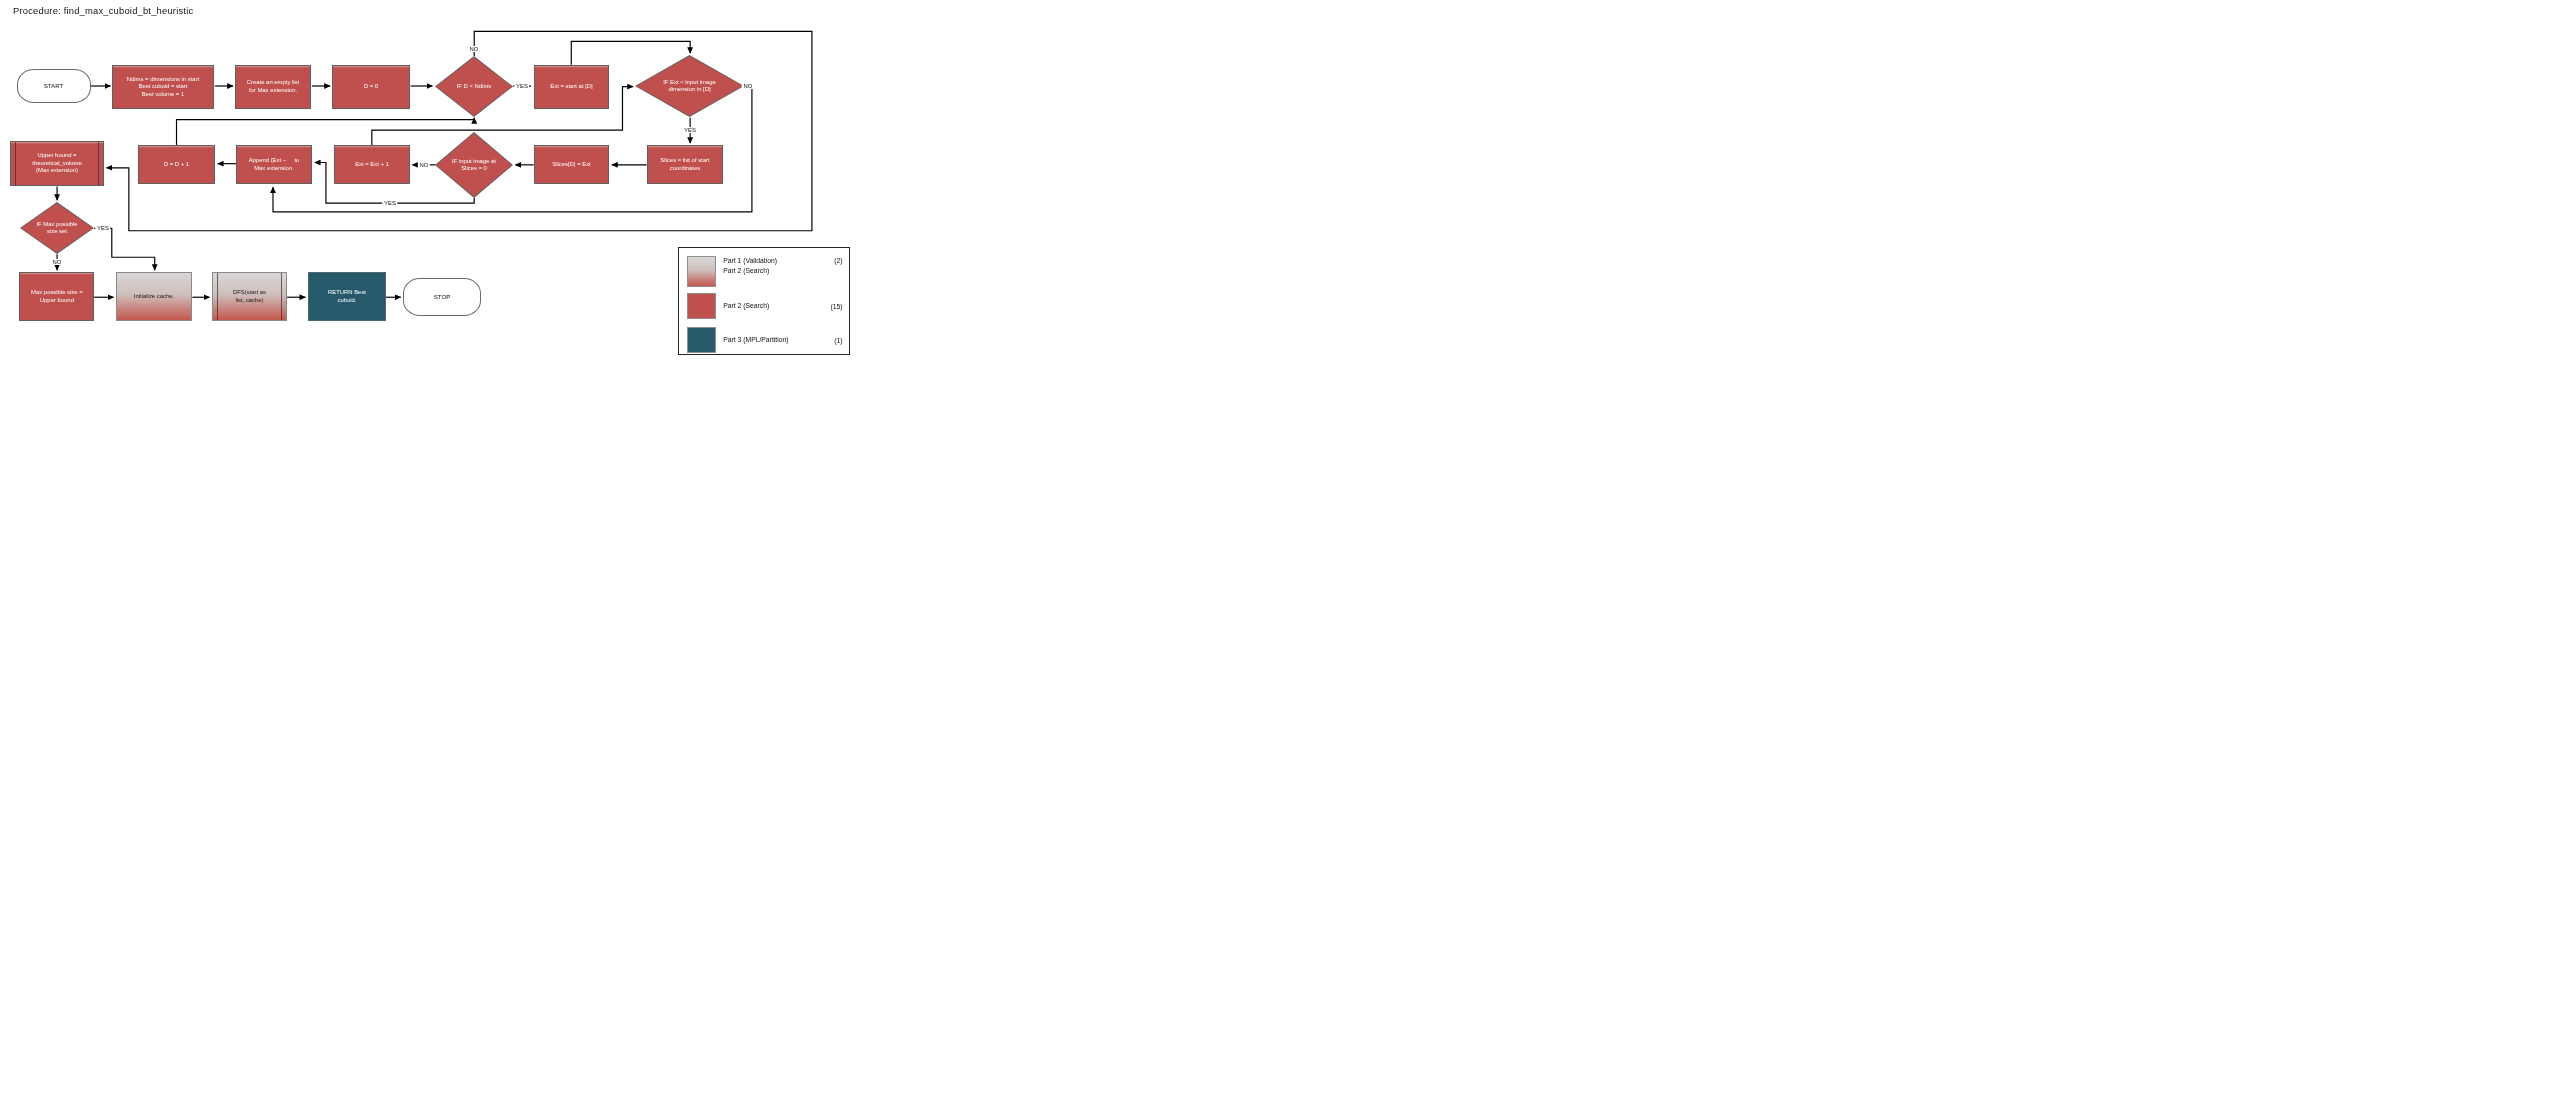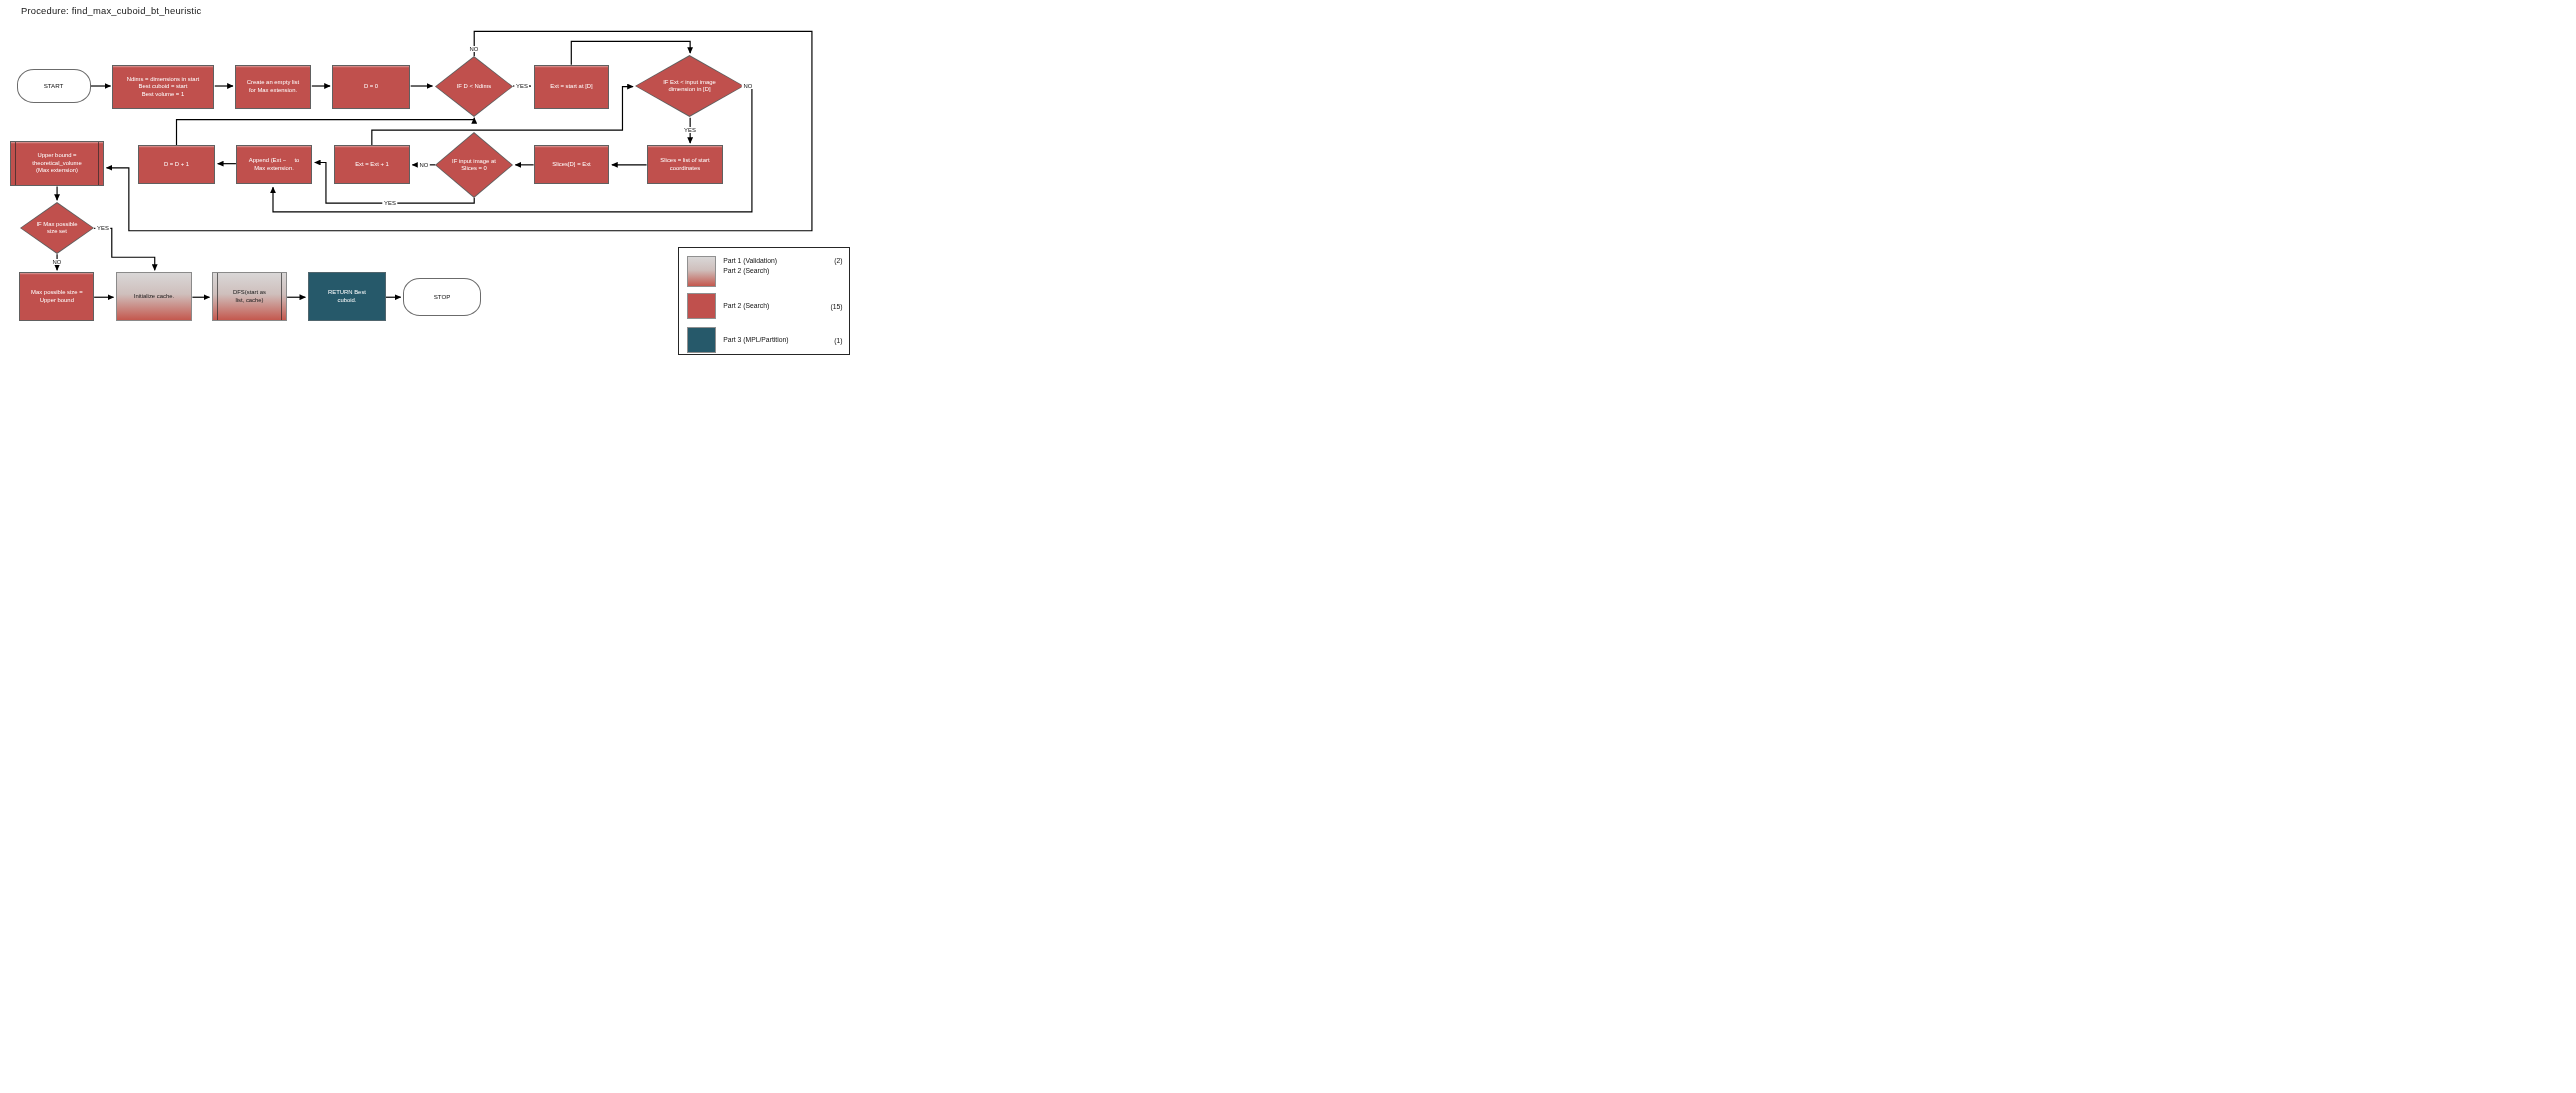--- a/index.html
+++ b/index.html
@@ -1,18 +1,18 @@
 <!DOCTYPE html>
 <html style="font-size:9.4px"><head>
 <meta charset="utf-8">
 <style>
   html,body{margin:0;padding:0;background:#ffffff;}
   body{font-family:"Liberation Sans", sans-serif;}
   #canvas{position:relative;width:859px;height:365px;background:#ffffff;overflow:hidden;}
-  #flow-title{position:absolute;left:13px;top:4.7px;font-size:9.4px;letter-spacing:0.2px;color:#151515;margin-left:8px;}
+  #flow-title{position:absolute;left:13px;top:4.7px;font-size:9.4px;letter-spacing:0.2px;color:#151515;}
   svg.connectors{position:absolute;left:0;top:0;z-index:1;}
   .node{position:absolute;z-index:2;display:flex;align-items:center;justify-content:center;
         text-align:center;font-size:5.9px;line-height:1.28;color:#fff;white-space:pre-line;box-sizing:border-box;}
   .proc{background:#c0504d;border:0.6px solid #606060;box-shadow:inset 0 1.2px 0 rgba(255,255,255,.32);}
   .grad{background:linear-gradient(180deg,#d9d7d7 0%,#cfbfbc 45%,#c4584e 100%);color:#1a1a1a;
         border:0.6px solid #8a8a8a;}
   .teal{background:#26596a;border:0.6px solid #50656d;}
   .term{background:#ffffff;border:0.9px solid #6b6b6b;border-radius:17px / 15.3px;color:#111;font-size:6.2px;}
   .predef::before,.predef::after{content:"";position:absolute;top:0;bottom:0;width:0.6px;background:rgba(35,35,35,.65);}
   .predef::before{left:4.1px;}

